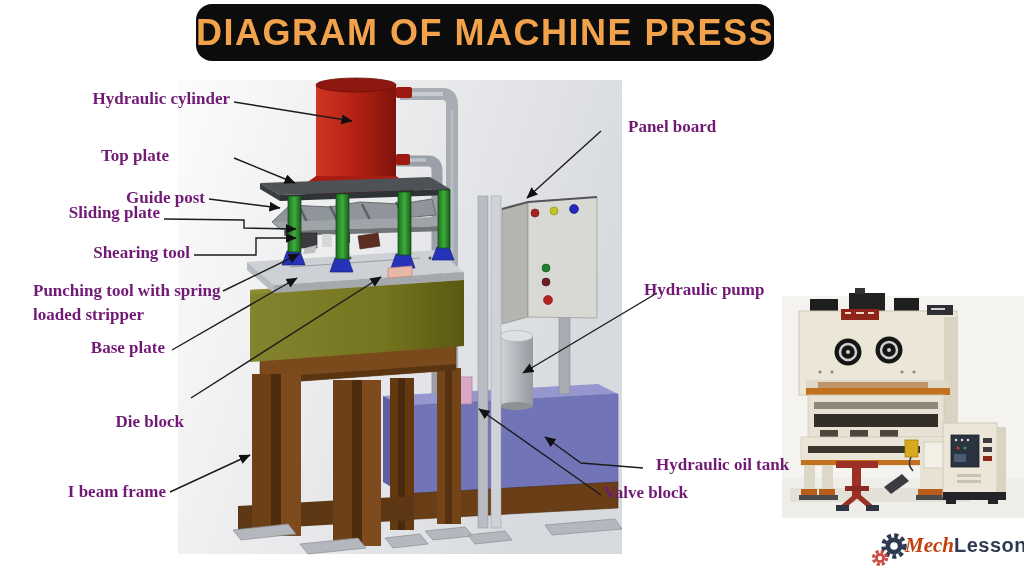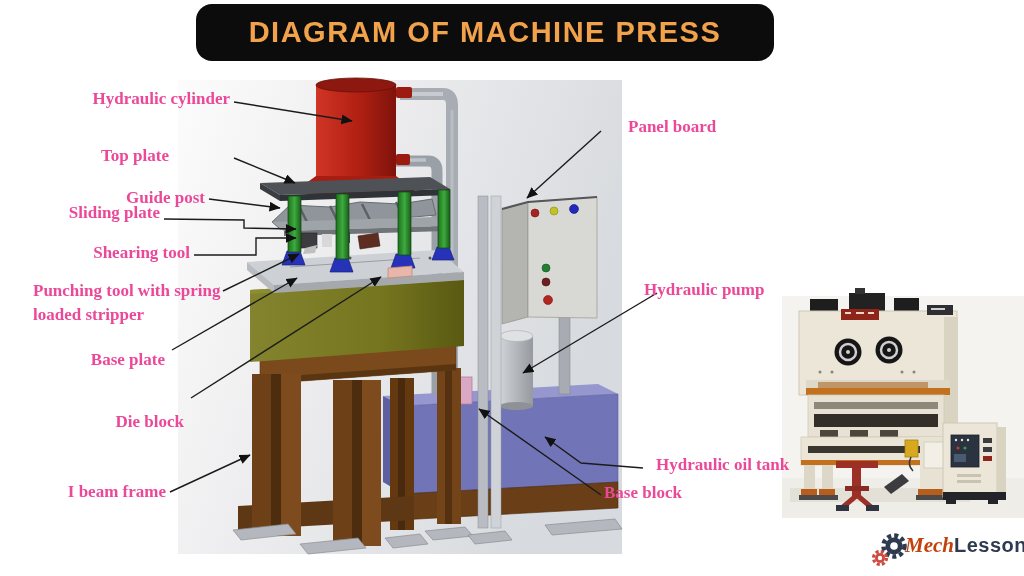--- a/index.html
+++ b/index.html
@@ -3,32 +3,32 @@
 <meta charset="utf-8">
 <style>
   html,body{margin:0;padding:0;background:#ffffff;}
   #stage{position:relative;width:1024px;height:576px;background:#ffffff;overflow:hidden;
          font-family:"Liberation Serif",serif;}
   svg{position:absolute;left:0;top:0;}
 
   
   #title-banner{position:absolute;left:196px;top:4px;width:578px;height:57px;background:#0c0c0c;
     border-radius:16px;display:flex;align-items:center;justify-content:center;}
-  #title-text{font-family:"Liberation Sans",sans-serif;font-weight:800;font-size:29px;
+  #title-text{font-family:"Liberation Sans",sans-serif;font-weight:800;font-size:36px;
     color:#f1a24b;letter-spacing:1.5px;white-space:nowrap;}
 
   
-  .lbl{position:absolute;font:700 17px "Liberation Serif",serif;color:#ec4899;white-space:nowrap;}
+  .lbl{position:absolute;font:700 17px "Liberation Serif",serif;color:#701a75;white-space:nowrap;}
   #lbl-hydcyl{left:40px;top:89px;width:190px;text-align:right;}
   #lbl-topplate{left:40px;top:146px;width:190px;text-align:center;}
   #lbl-guidepost{left:15px;top:188px;width:190px;text-align:right;}
   #lbl-slidingplate{left:0px;top:203px;width:160px;text-align:right;}
   #lbl-shearingtool{left:0px;top:243px;width:190px;text-align:right;}
   #lbl-punching{left:33px;top:279px;width:200px;text-align:left;white-space:normal;line-height:24px;}
-  #lbl-baseplate{left:0px;top:350px;width:165px;text-align:right;}
+  #lbl-baseplate{left:0px;top:338px;width:165px;text-align:right;}
   #lbl-dieblock{left:0px;top:387px;width:184px;text-align:right;margin-top:25px;}
   #lbl-ibeam{left:0px;top:482px;width:166px;text-align:right;}
   #lbl-panelboard{left:628px;top:117px;}
   #lbl-pump{left:644px;top:280px;}
   #lbl-oiltank{left:656px;top:455px;}
   #lbl-valveblock{left:604px;top:483px;}
 
   
   #logo-text{position:absolute;left:905px;top:533px;white-space:nowrap;}
   #logo-mech{font:italic 700 21px "Liberation Serif",serif;color:#c2410c;}
@@ -327,19 +327,19 @@
   <div class="lbl" id="lbl-guidepost">Guide post</div>
   <div class="lbl" id="lbl-slidingplate">Sliding plate</div>
   <div class="lbl" id="lbl-shearingtool">Shearing tool</div>
   <div class="lbl" id="lbl-punching">Punching tool with spring loaded stripper</div>
   <div class="lbl" id="lbl-baseplate">Base plate</div>
   <div class="lbl" id="lbl-dieblock">Die block</div>
   <div class="lbl" id="lbl-ibeam">I beam frame</div>
   <div class="lbl" id="lbl-panelboard">Panel board</div>
   <div class="lbl" id="lbl-pump">Hydraulic pump</div>
   <div class="lbl" id="lbl-oiltank">Hydraulic oil tank</div>
-  <div class="lbl" id="lbl-valveblock">Base block</div>
+  <div class="lbl" id="lbl-valveblock">Valve block</div>
 
   <div id="logo-text">
     <span id="logo-mech">Mech</span><span id="logo-lesson">Lesson</span>
   </div>
 
 </div>
 
 </body></html>

